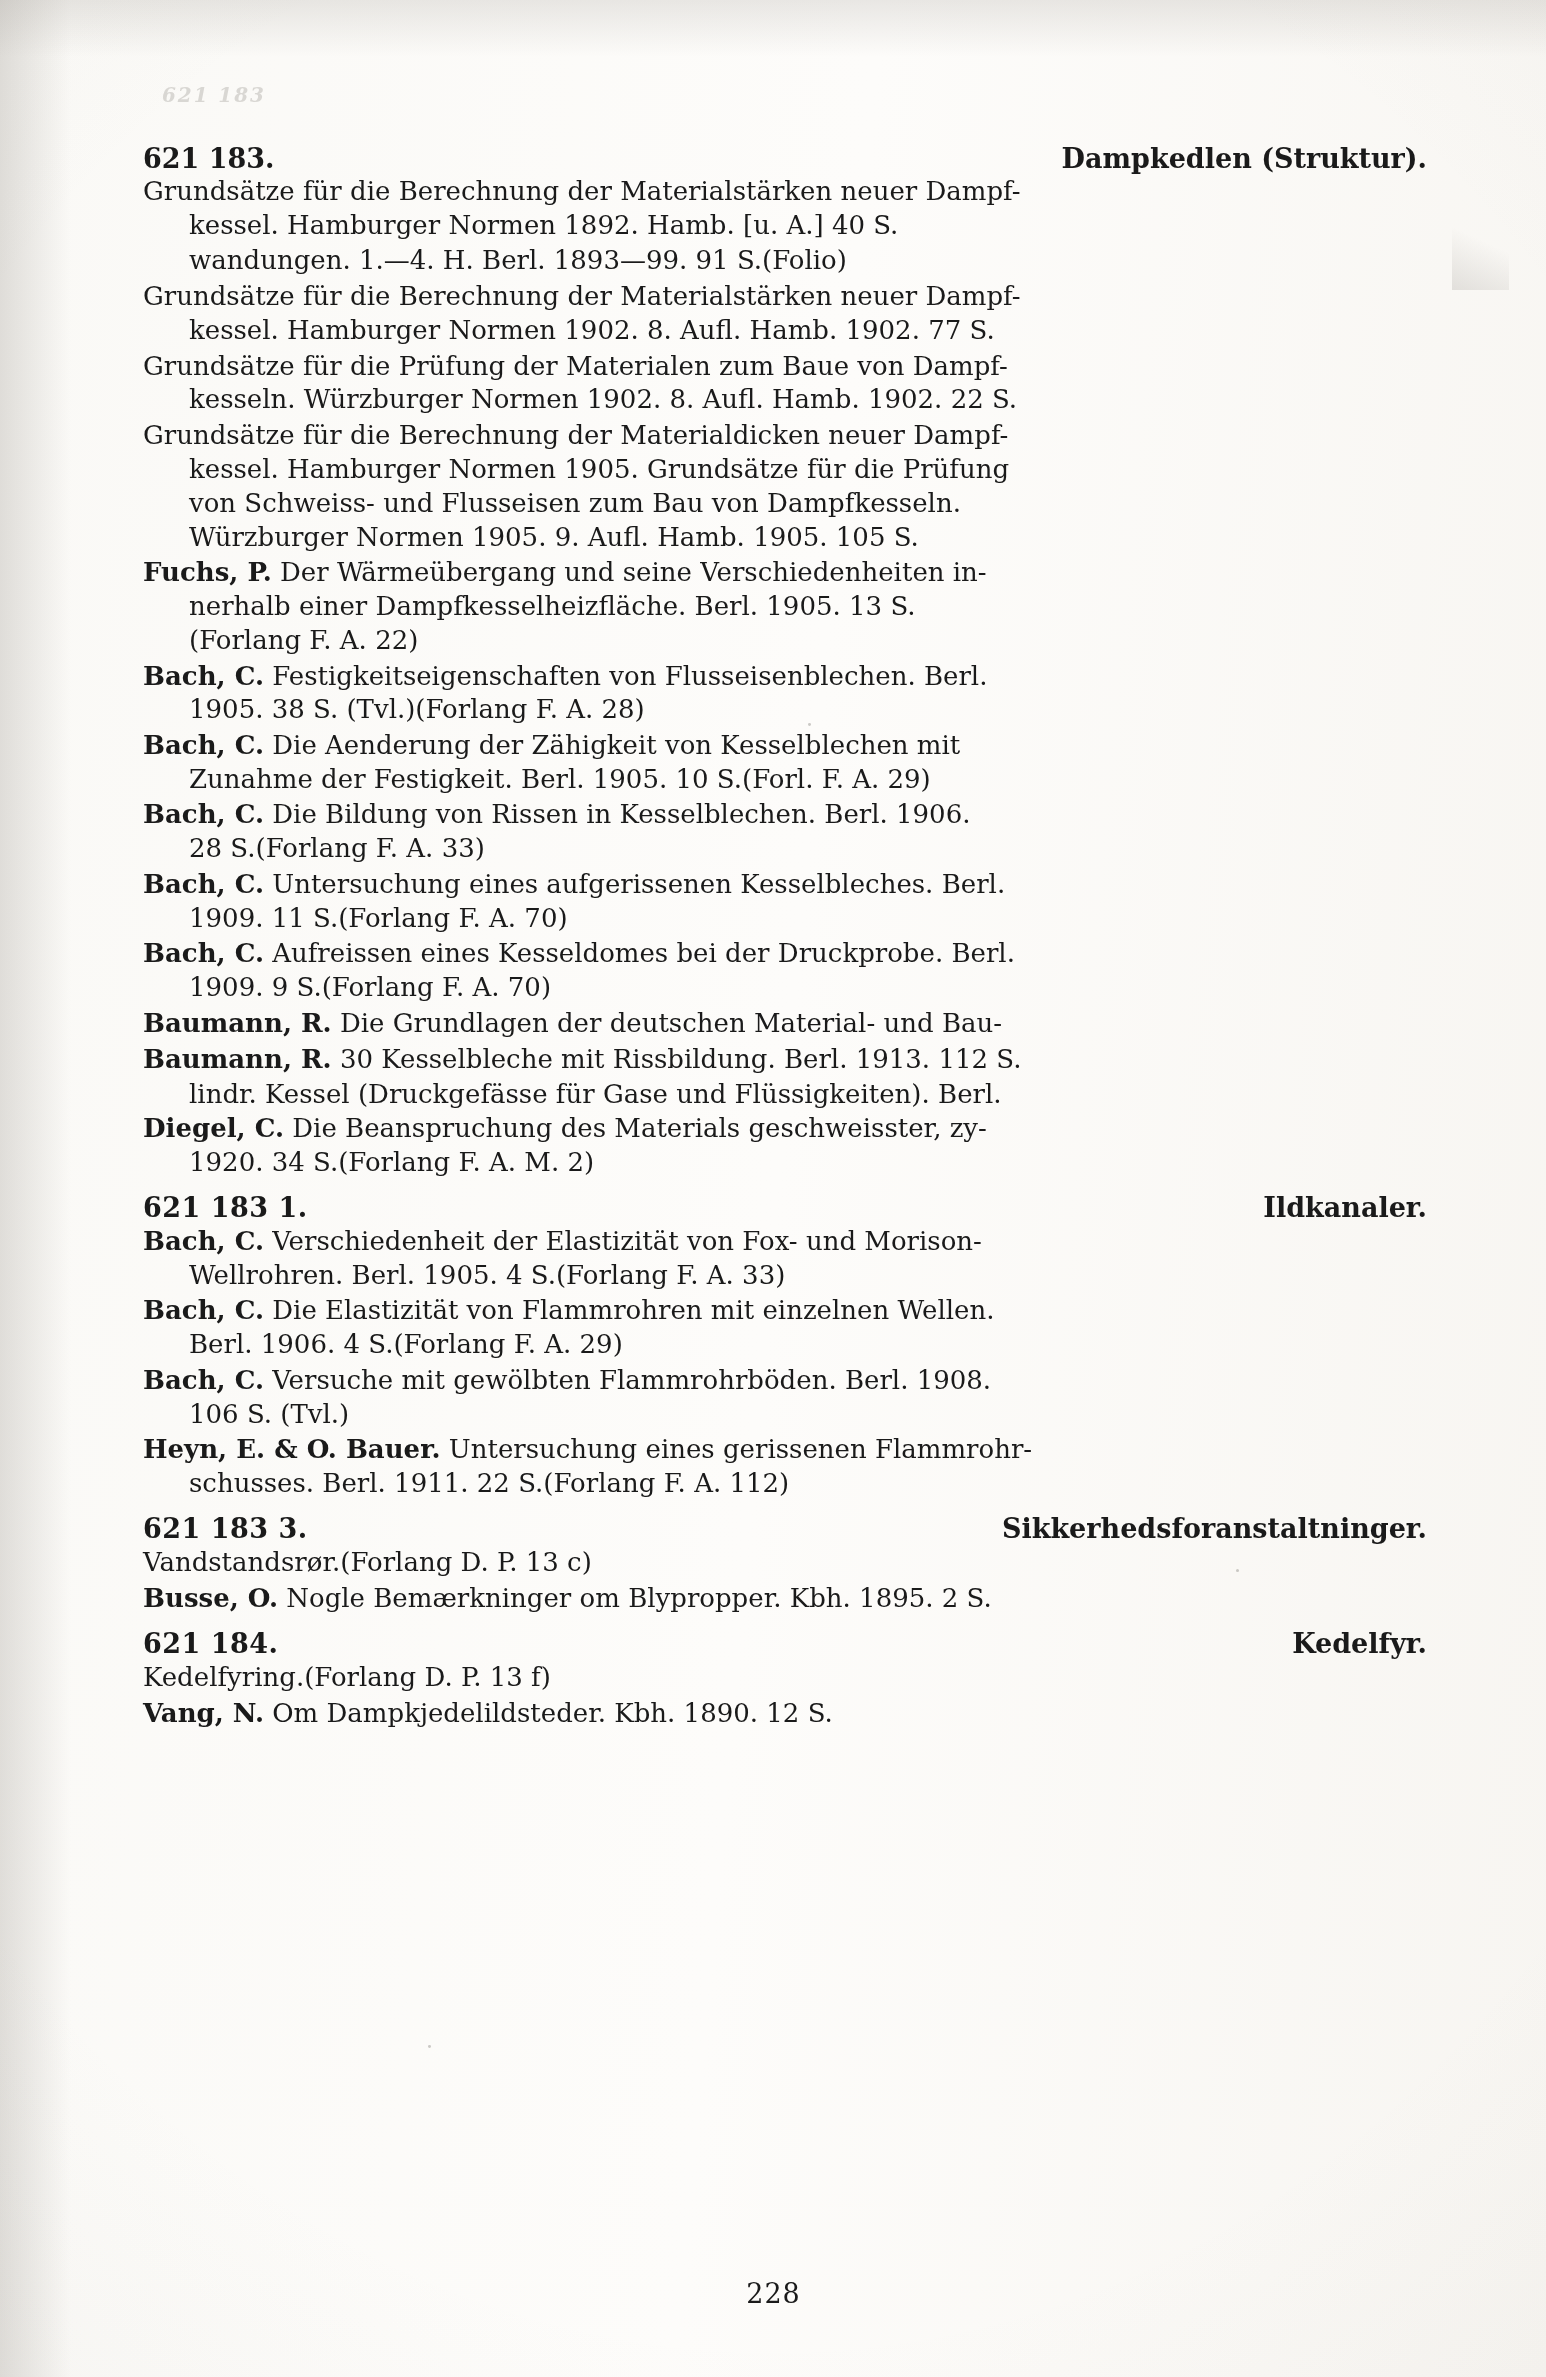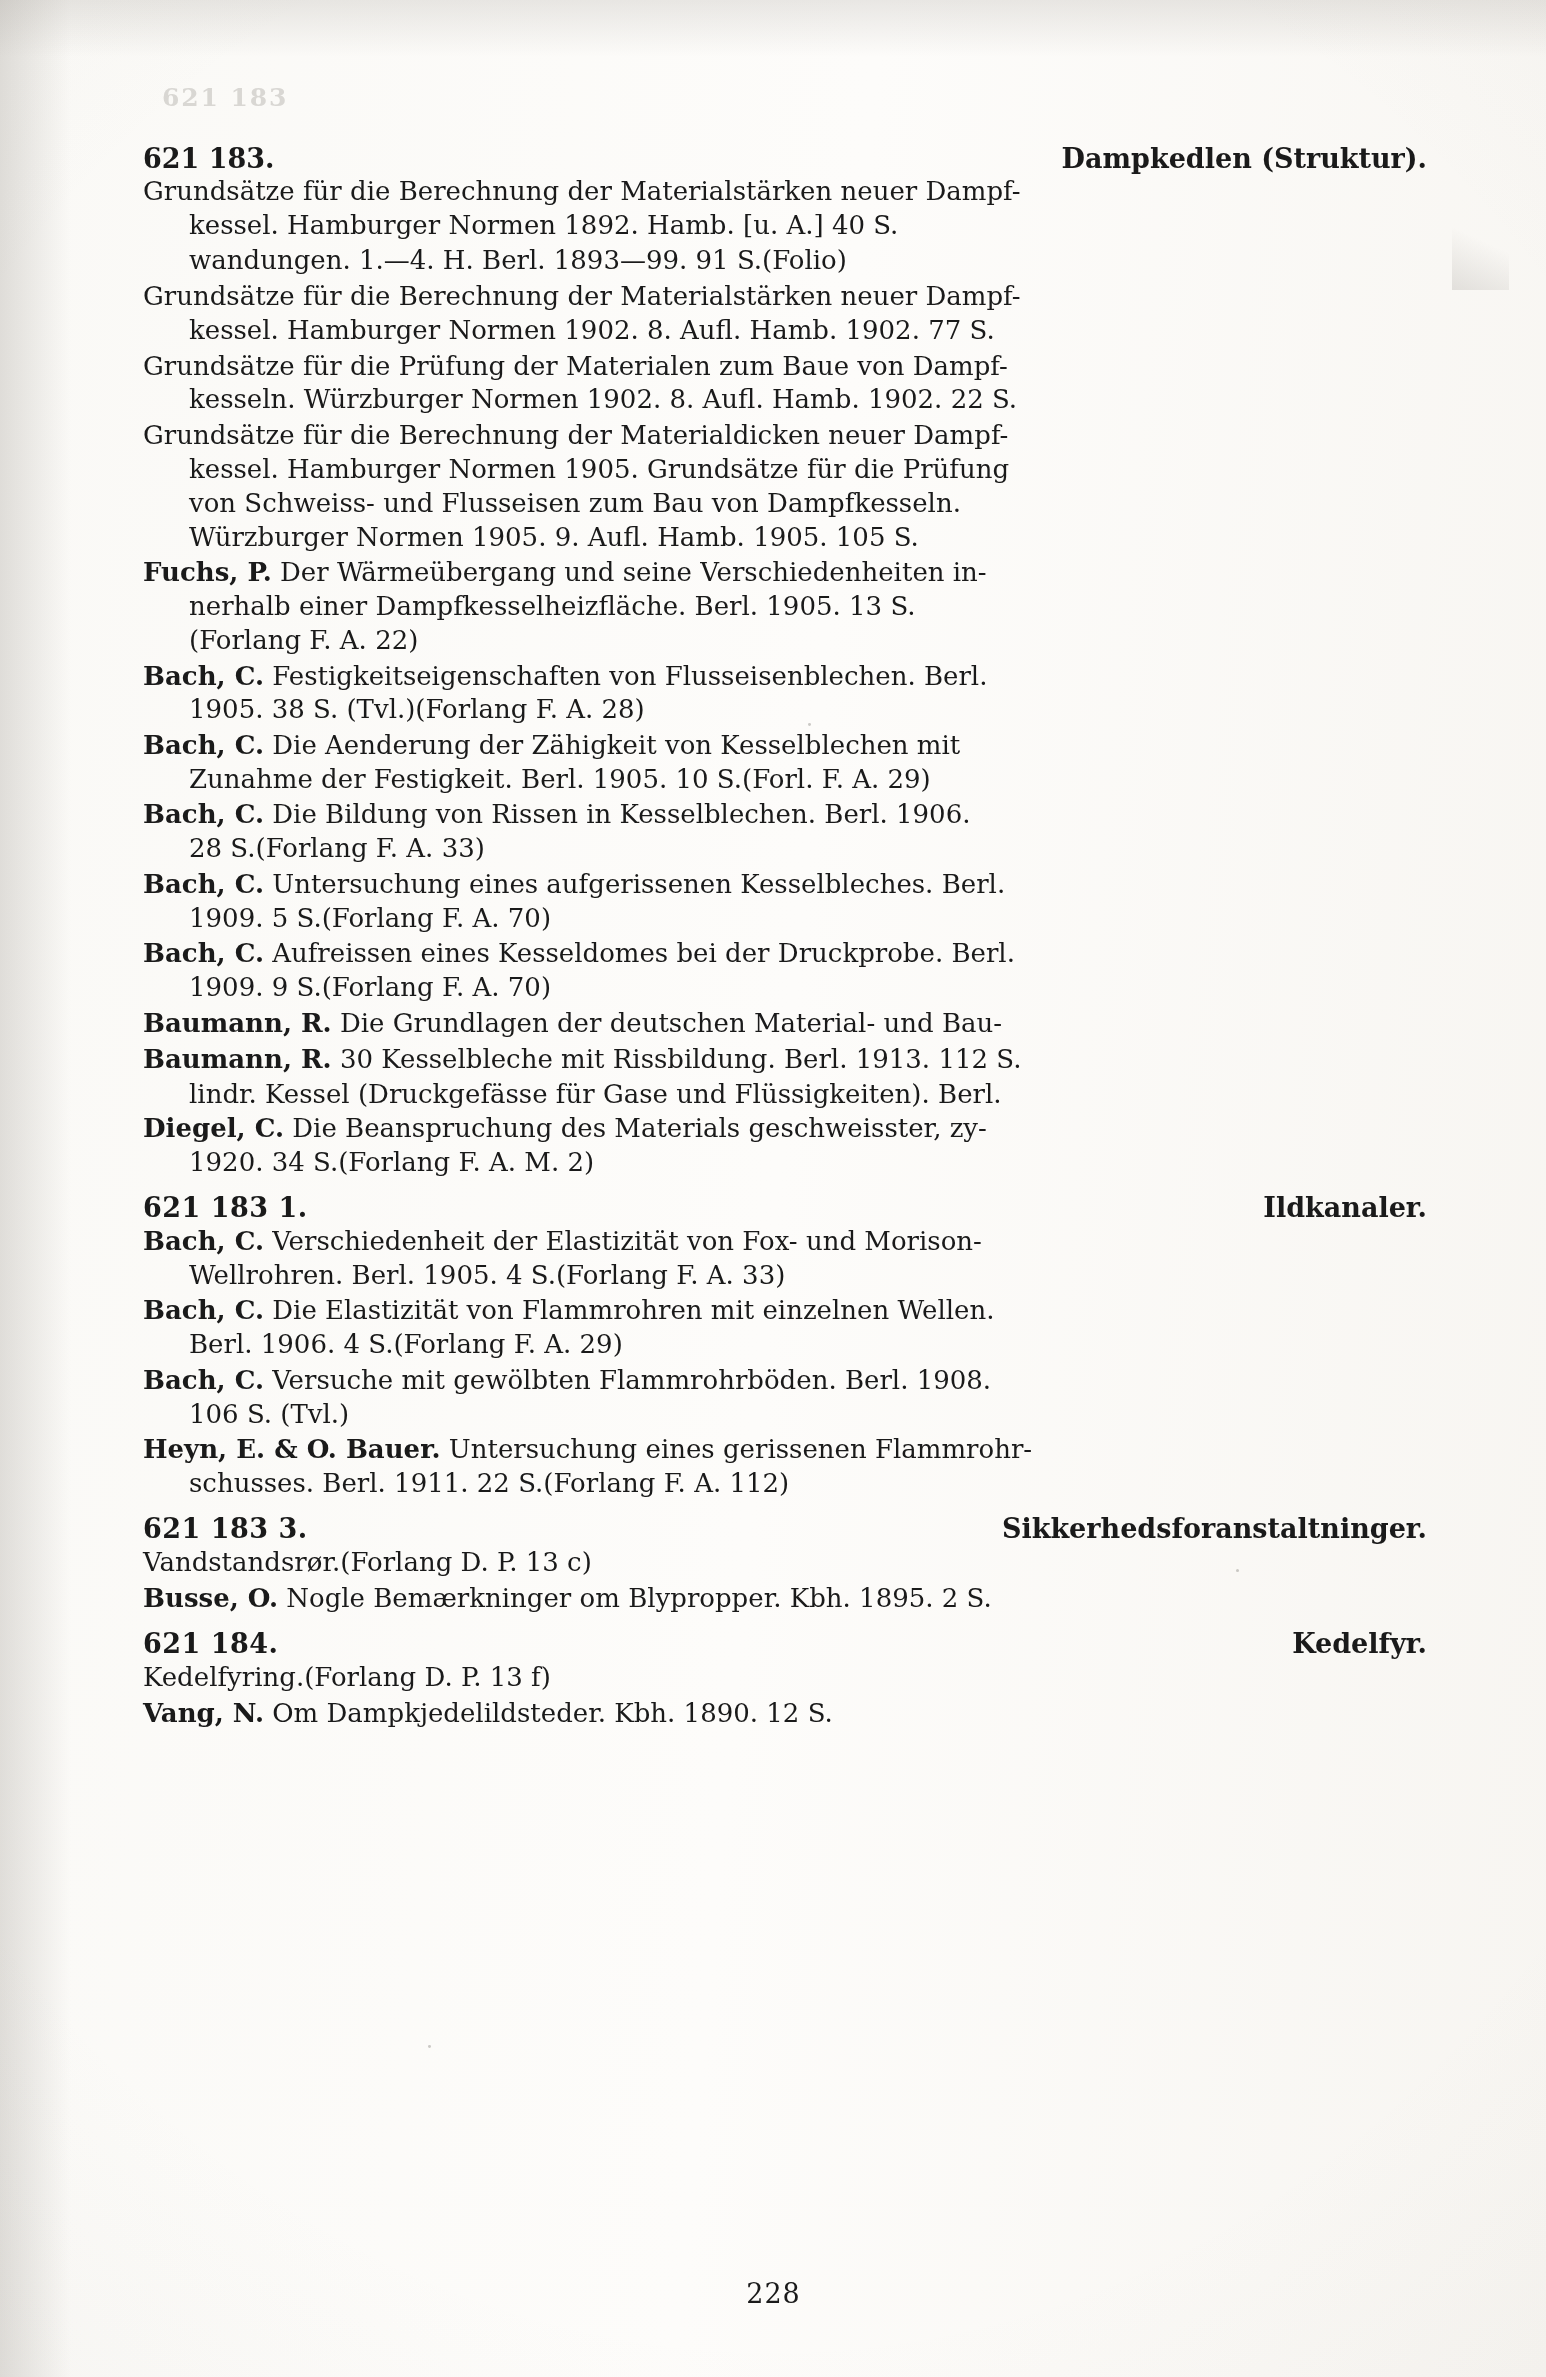--- a/index.html
+++ b/index.html
@@ -35,25 +35,26 @@
     position: absolute;
     left: 143px;
     top: 143px;
     width: 1284px;
   }
   
   .ghost-header {
     position: absolute;
     left: 162px;
     top: 83px;
-    font-size: 25px;
+    font-size: 20px;
     font-weight: bold;
     color: rgba(140,135,128,0.30);
     letter-spacing: 1.9px;
     font-family: "DejaVu Serif", serif;
+    font-style: italic;
   }
   .ghost-line {
     position: absolute;
     font-size: 21px;
     color: rgba(150,145,138,0.17);
     font-family: "DejaVu Serif", serif;
   }
   .g1 { left: 266px; top: 155px; letter-spacing: 1.4px;}
   .g2 { left: 466px; top: 475px; letter-spacing: 1px;}
 
@@ -200,21 +201,21 @@
         <div class="entry">
           <div class="ln ln-hang"><span class="author">Bach, C.</span> Die Aenderung der Zähigkeit von Kesselblechen mit</div>
           <div class="flow ln"><span class="lft">Zunahme der Festigkeit. Berl. 1905. 10 S.</span><span class="rgt">(Forl. F. A. 29)</span></div>
         </div>
         <div class="entry">
           <div class="ln ln-hang"><span class="author">Bach, C.</span> Die Bildung von Rissen in Kesselblechen. Berl. 1906.</div>
           <div class="flow ln"><span class="lft">28 S.</span><span class="rgt">(Forlang F. A. 33)</span></div>
         </div>
         <div class="entry">
           <div class="ln ln-hang"><span class="author">Bach, C.</span> Untersuchung eines aufgerissenen Kesselbleches. Berl.</div>
-          <div class="flow ln"><span class="lft">1909. 5 S.</span><span class="rgt">(Forlang F. A. 70)</span></div>
+          <div class="flow ln"><span class="lft">1909. 11 S.</span><span class="rgt">(Forlang F. A. 70)</span></div>
         </div>
         <div class="entry">
           <div class="ln ln-hang"><span class="author">Bach, C.</span> Aufreissen eines Kesseldomes bei der Druckprobe. Berl.</div>
           <div class="flow ln"><span class="lft">1909. 9 S.</span><span class="rgt">(Forlang F. A. 70)</span></div>
         </div>
         <div class="entry">
           <div class="ln ln-hang"><span class="author">Baumann, R.</span> Die Grundlagen der deutschen Material- und Bau-</div>
         </div>
         <div class="entry">
           <div class="ln ln-hang"><span class="author">Baumann, R.</span> 30 Kesselbleche mit Rissbildung. Berl. 1913. 112 S.</div>

